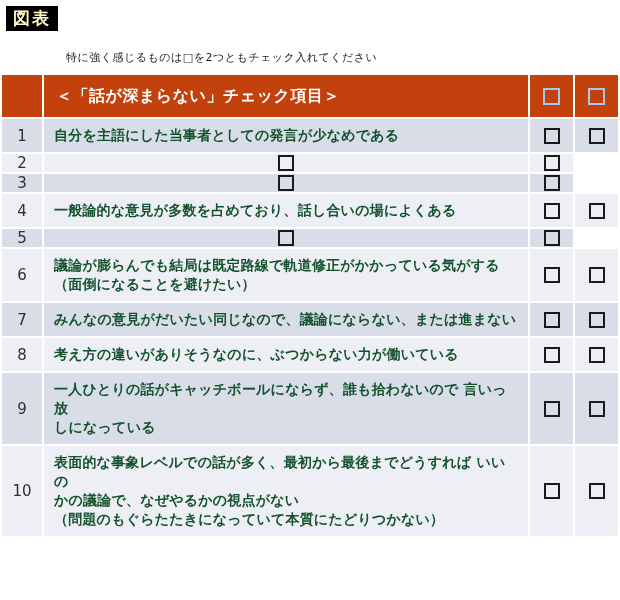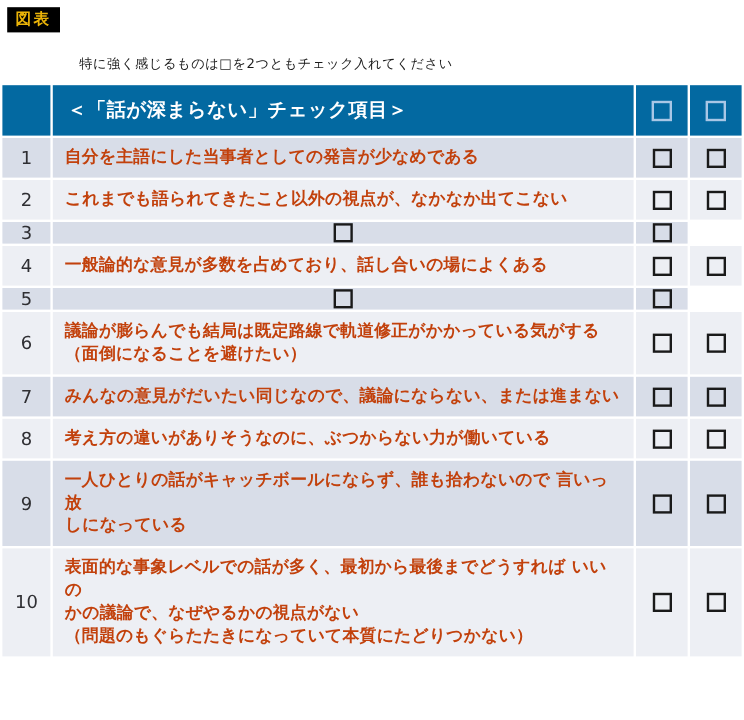--- a/index.html
+++ b/index.html
@@ -14,22 +14,22 @@
     box-sizing: border-box;
     background: #ffffff;
     overflow: hidden;
   }
 
   
   .header-area { padding: 6px 6px 0 6px; }
   .title-row { display: flex; align-items: center; gap: 9px; }
   .figure-badge {
     background: #000000;
-    color: #eab308;
-    font-size: 13px;
+    color: #fef9c3;
+    font-size: 17px;
     font-weight: bold;
     padding: 4px 7px;
     letter-spacing: 2px;
     line-height: 1;
     flex: 0 0 auto;
   }
   .doc-title {
     font-size: 19px;
     font-weight: bold;
     color: #111111;
@@ -52,39 +52,39 @@
     background: #ffffff;
   }
   .t-row {
     display: grid;
     grid-template-columns: 40px 1fr 43px 43px;
     gap: 2px;
   }
   .t-row > div { display: flex; align-items: center; }
 
   
-  .t-row.head > div { background: #0369a1; min-height: 42px; }
+  .t-row.head > div { background: #c2410c; min-height: 42px; }
   .head-title-cell {
     color: #ffffff;
     font-size: 16px;
     font-weight: bold;
     padding: 0 12px;
     letter-spacing: 0.5px;
   }
   .cb-cell { justify-content: center; }
   .num-cell {
     justify-content: center;
     font-size: 15px;
     color: #2f2f33;
   }
   .text-cell {
     padding: 7px 10px;
     font-size: 14px;
     font-weight: bold;
-    color: #c2410c;
+    color: #14532d;
     line-height: 19px;
     letter-spacing: 0.2px;
     white-space: pre-line;
   }
 
   
   .t-row.odd  > div { background: #D8DDE8; }
   .t-row.even > div { background: #EDEFF4; }
 
   
@@ -134,21 +134,20 @@
       <div class="cb-cell">
           <span class="cb"></span>
         </div>
       <div class="cb-cell">
           <span class="cb"></span>
         </div>
     </div>
 
     <div class="t-row even">
       <div class="num-cell">2</div>
-      <div class="text-cell">これまでも語られてきたこと以外の視点が、なかなか出てこない</div>
       <div class="cb-cell">
           <span class="cb"></span>
         </div>
       <div class="cb-cell">
           <span class="cb"></span>
         </div>
     </div>
 
     <div class="t-row odd">
       <div class="num-cell">3</div>

